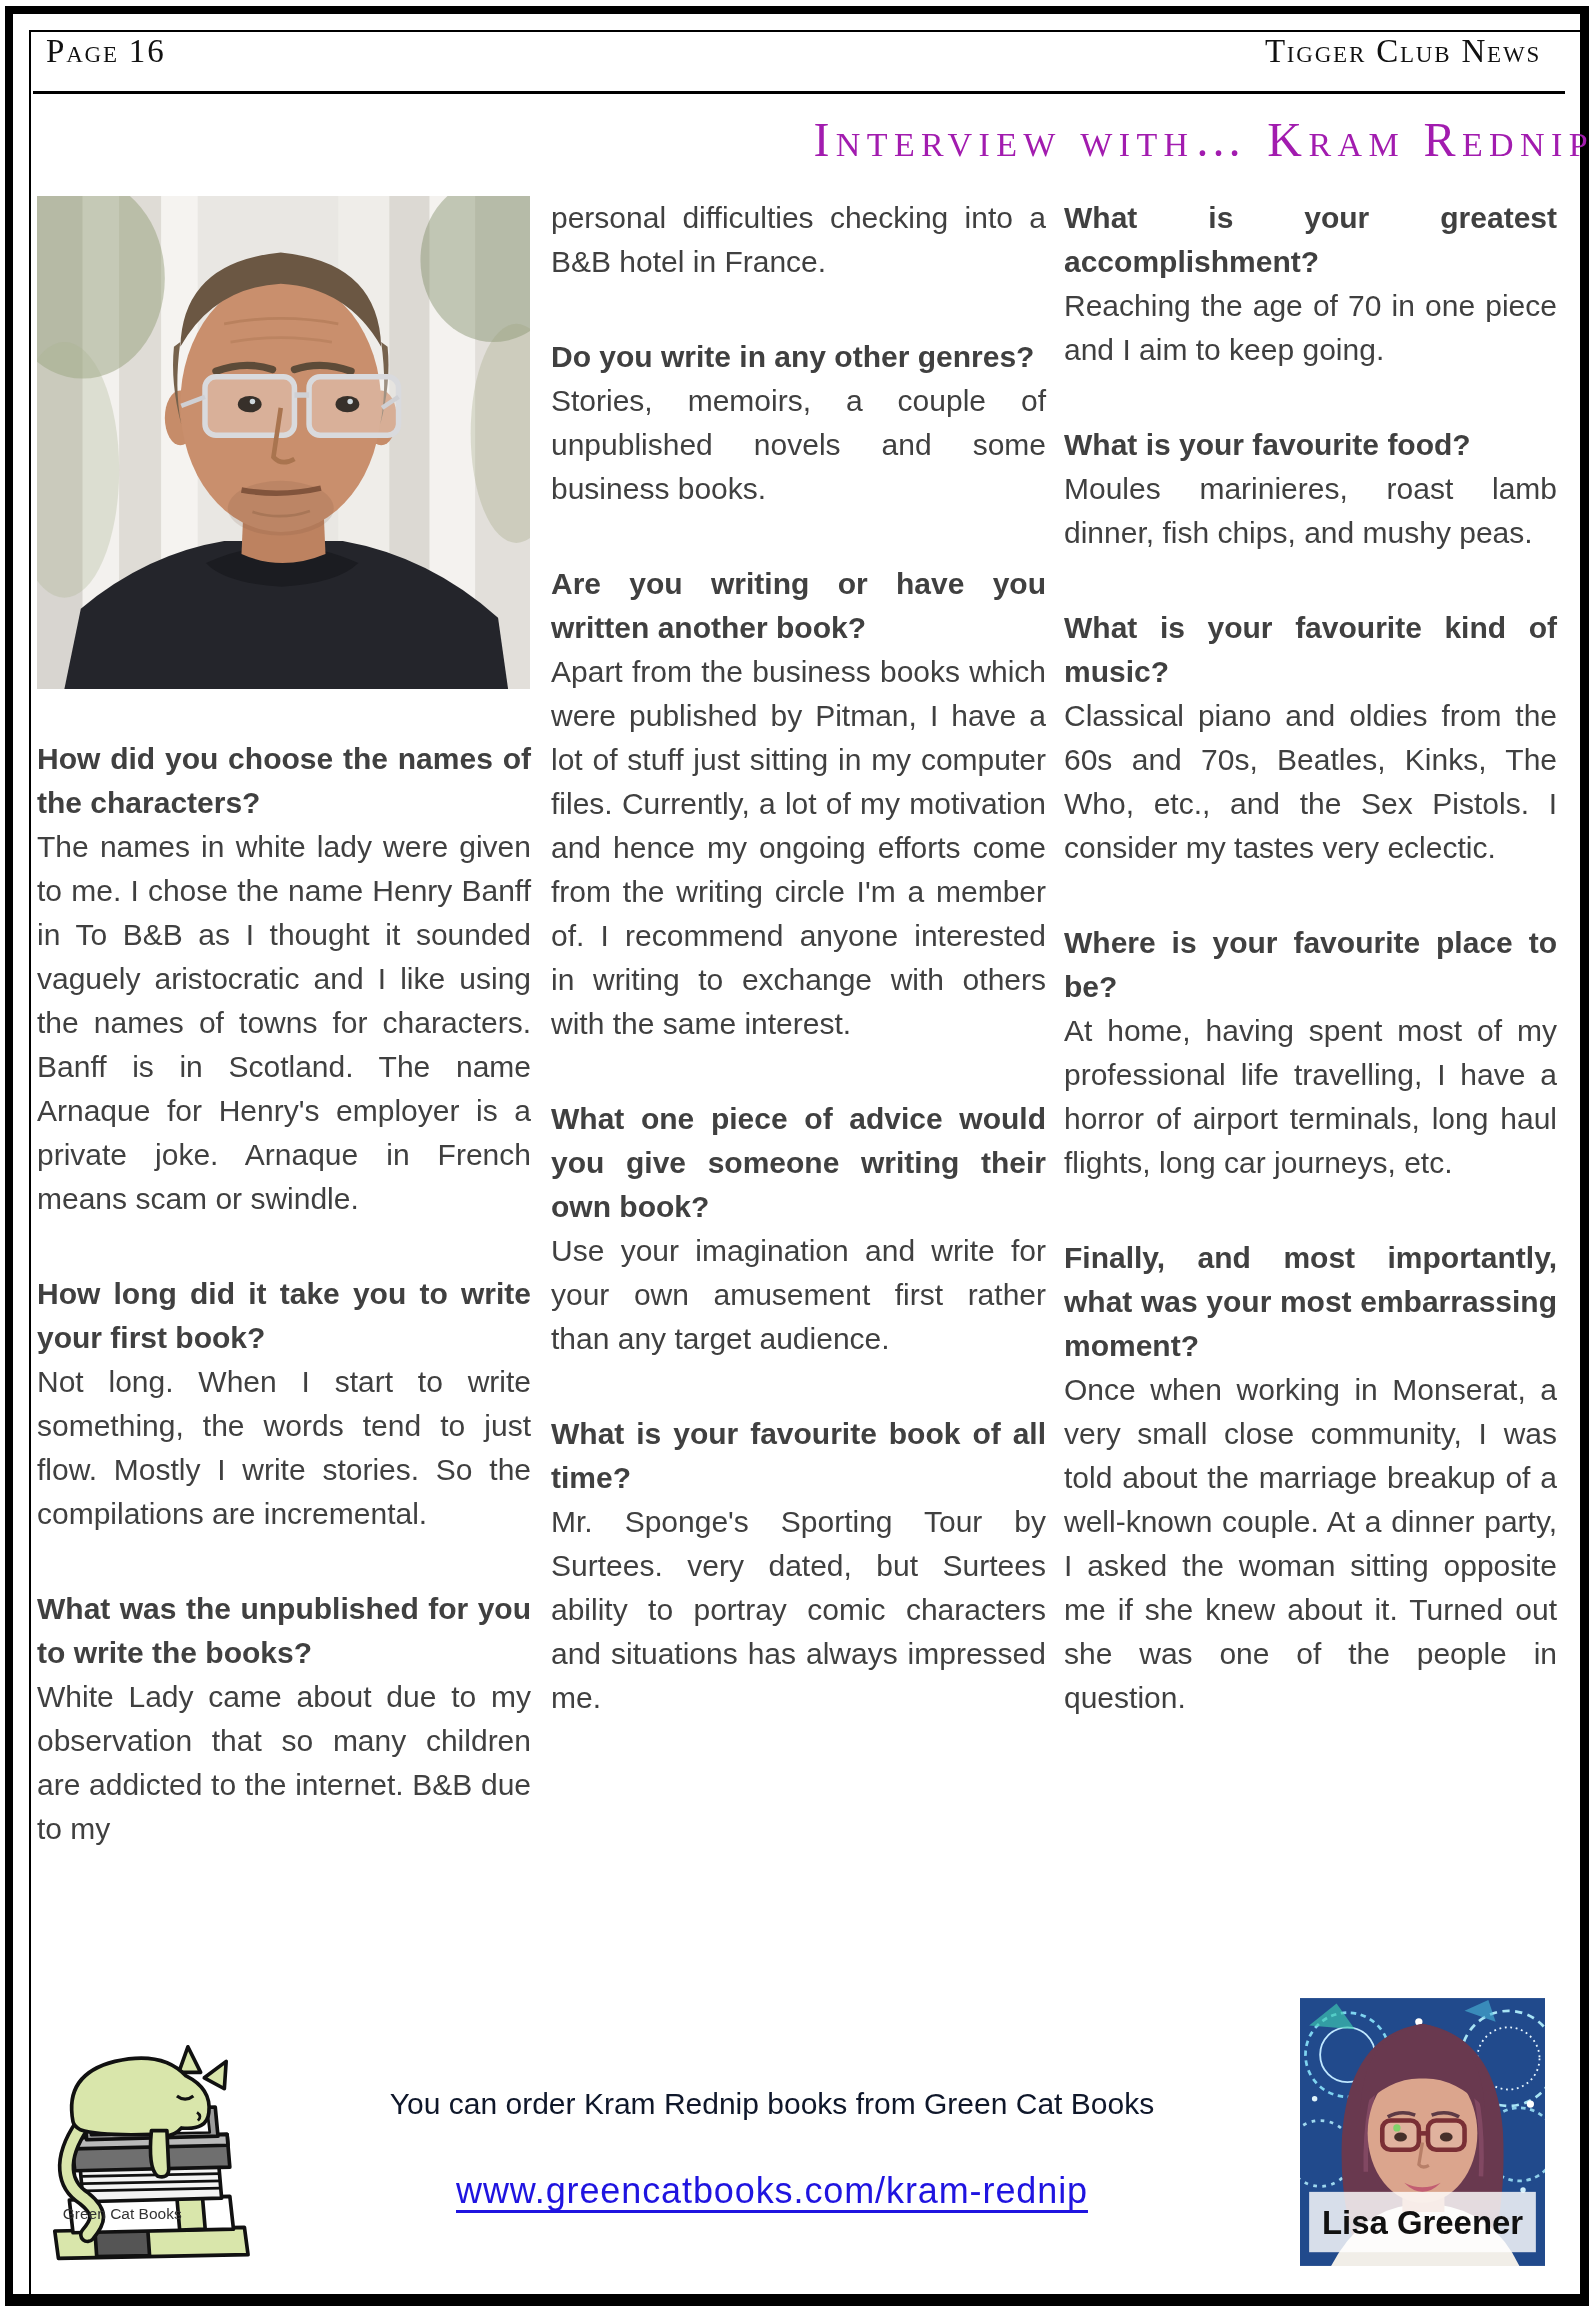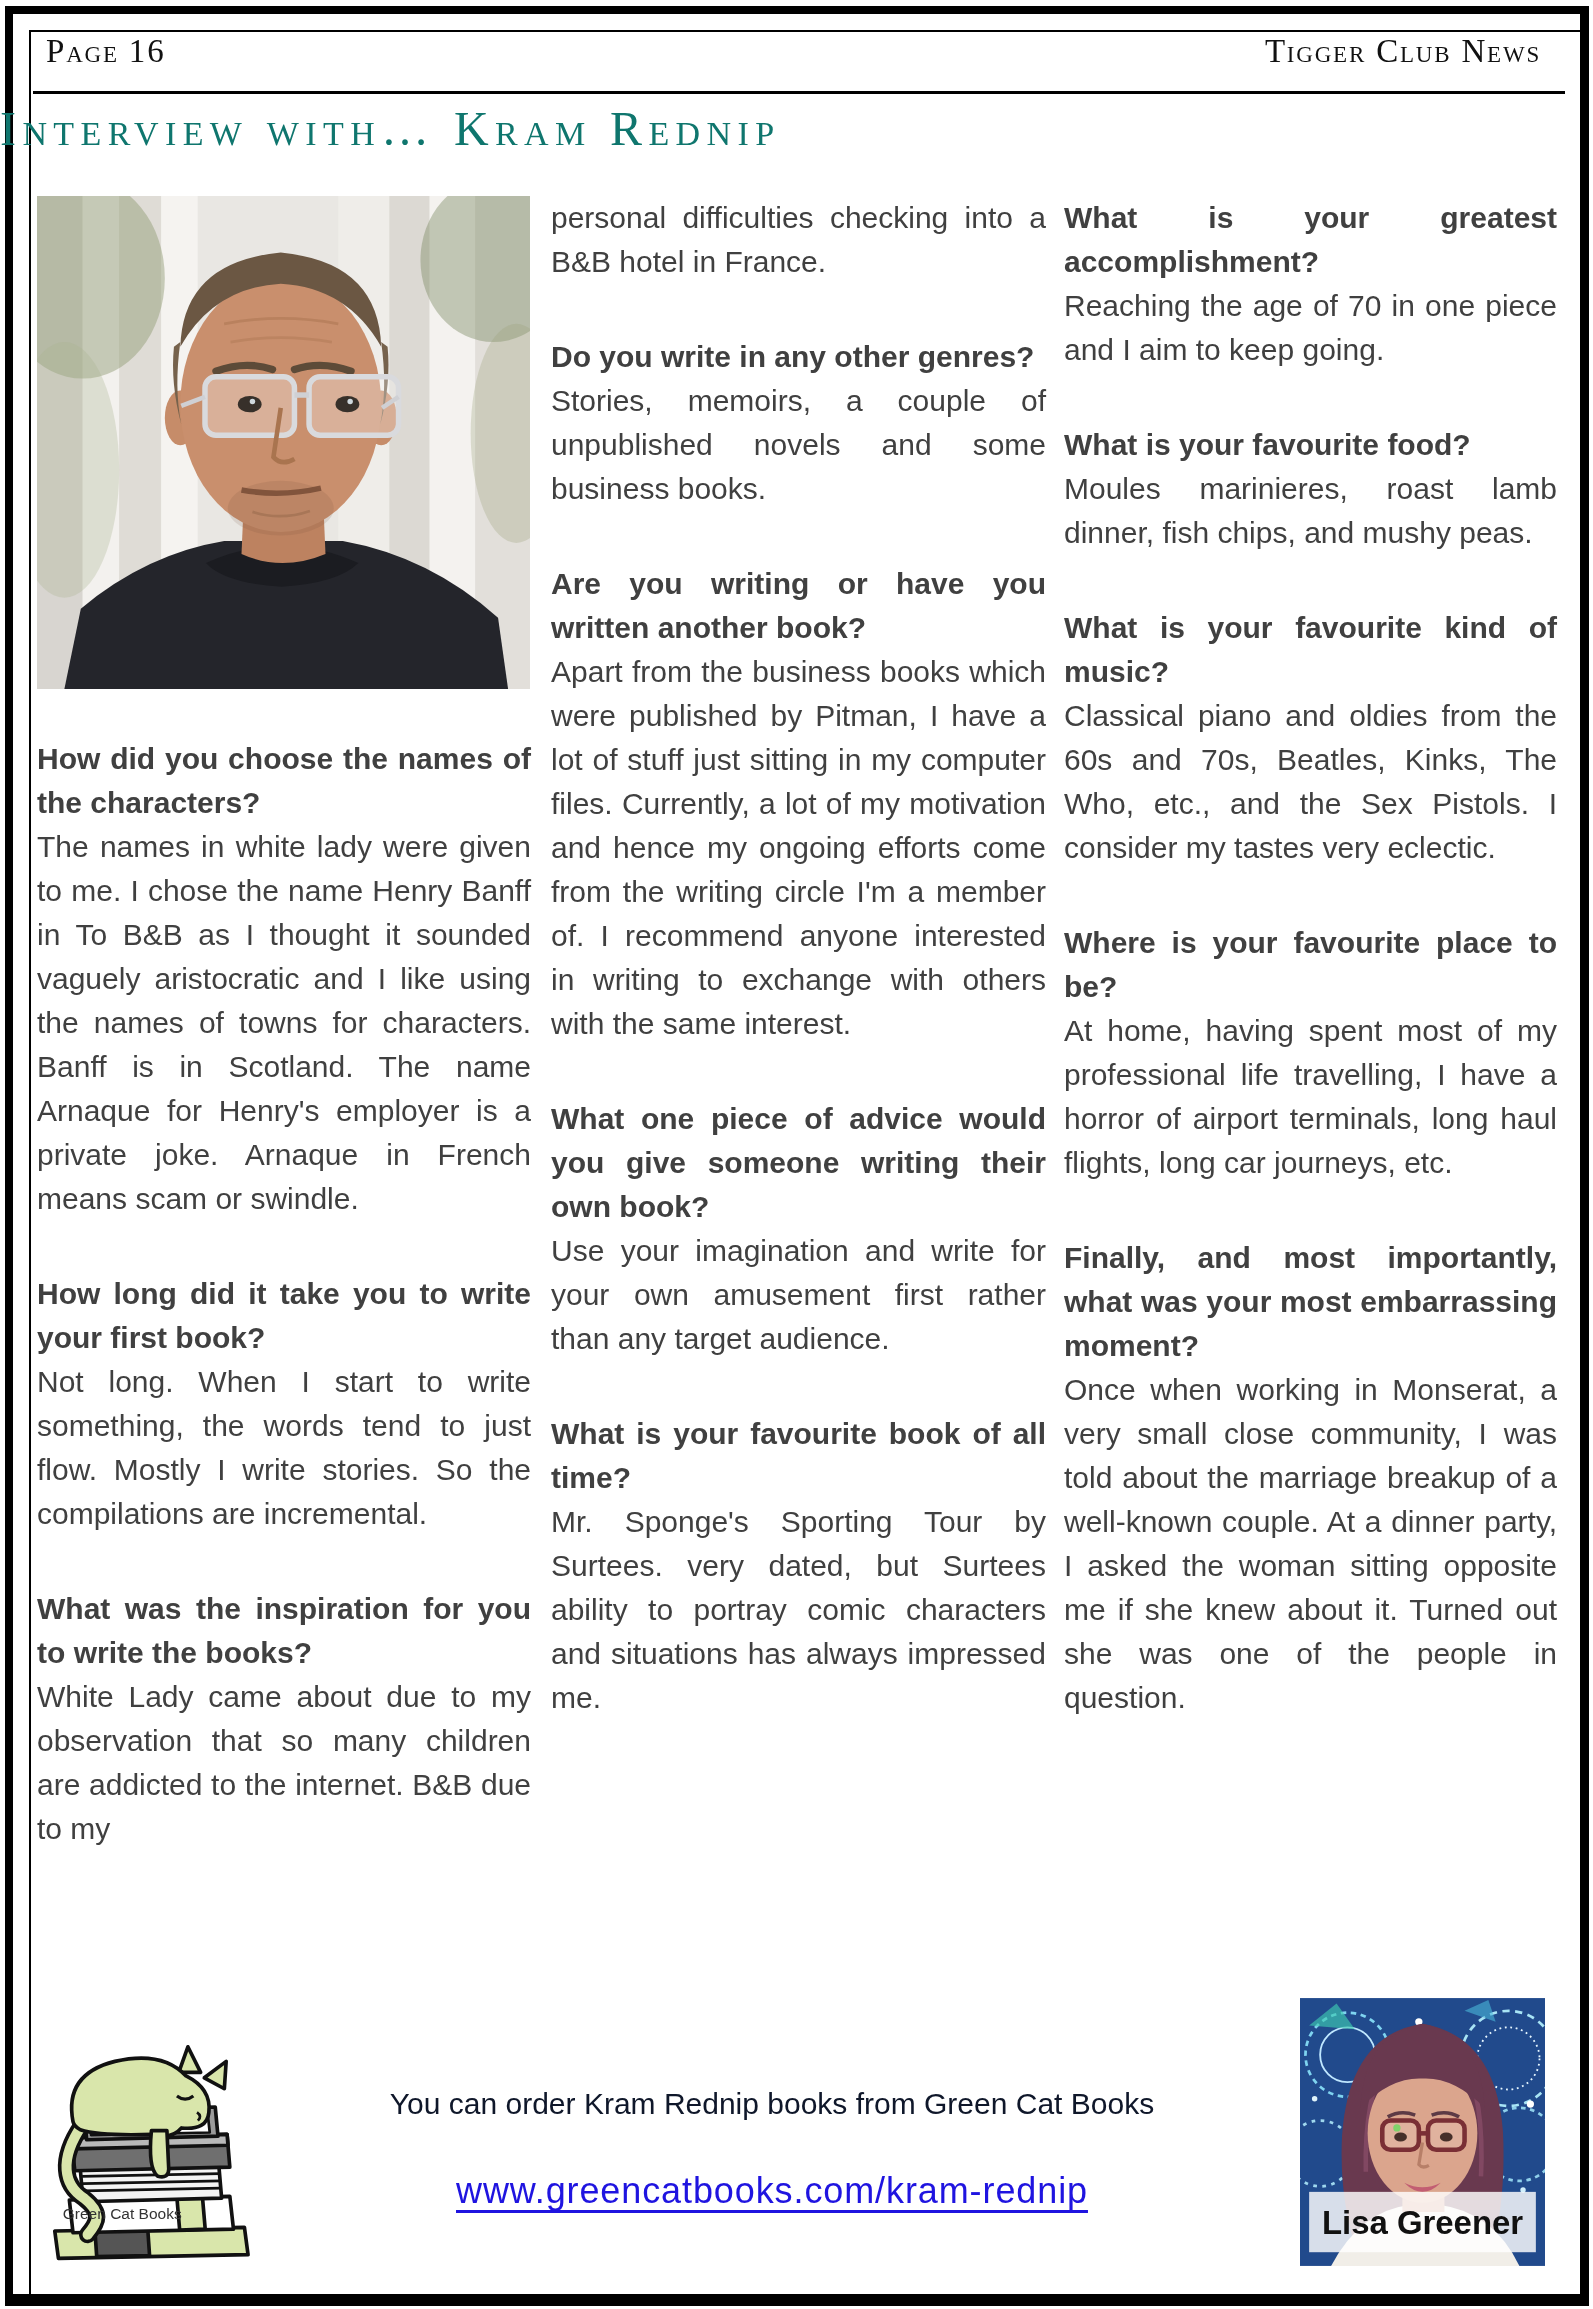--- a/index.html
+++ b/index.html
@@ -20,23 +20,23 @@
   }
   .hdr {
     position:absolute; top:33px;
     font-family:"Liberation Serif", serif; font-variant:small-caps;
     font-size:33px; letter-spacing:1.8px; color:#111; white-space:nowrap;
   }
   .hdr.left  { left:46px;text-align:center; }
   .hdr.right { right:53px; }
   .hdr-rule { position:absolute; top:91px; left:33px; right:29px; height:2.7px; background:#000; }
   .title {
-    position:absolute; top:101px; left:0; width:100%; text-align:left;
+    position:absolute; top:112px; left:0; width:100%; text-align:right;
     font-family:"Liberation Serif", serif; font-variant:small-caps;
-    font-size:48px; letter-spacing:6.4px; color:#0f766e; white-space:nowrap;
+    font-size:48px; letter-spacing:6.4px; color:#a21caf; white-space:nowrap;
   }
   .col {
     position:absolute; width:494px; font-size:30px; line-height:44px;
     text-align:justify; color:#404040;
   }
   #col1 { left:37px;  top:196px; }
   #col2 { left:551px; top:196px; width:495px; }
   #col3 { left:1064px;top:196px; width:493px; }
   .portrait { width:493px; height:493px; display:block; margin-bottom:48px; }
   .qa { margin-bottom:51px; }
@@ -130,21 +130,21 @@
 
     <div class="qa">
       <p class="q">How did you choose the names of the characters?</p>
       <p class="a">The names in white lady were given to me. I chose the name Henry Banff in To B&amp;B as I thought it sounded vaguely aristocratic and I like using the names of towns for characters. Banff is in Scotland. The name Arnaque for Henry's employer is a private joke. Arnaque in French means scam or swindle.</p>
     </div>
     <div class="qa">
       <p class="q">How long did it take you to write your first book?</p>
       <p class="a">Not long. When I start to write something, the words tend to just flow. Mostly I write stories. So the compilations are incremental.</p>
     </div>
     <div class="qa">
-      <p class="q">What was the inspiration for you to write the books?</p>
+      <p class="q">What was the unpublished for you to write the books?</p>
       <p class="a">White Lady came about due to my observation that so many children are addicted to the internet. B&amp;B due to my</p>
     </div>
   </div>
 
   <div class="col" id="col2">
     <div class="qa">
       <p class="a">personal difficulties checking into a B&amp;B hotel in France.</p>
     </div>
     <div class="qa">
       <p class="q">Do you write in any other genres?</p>

